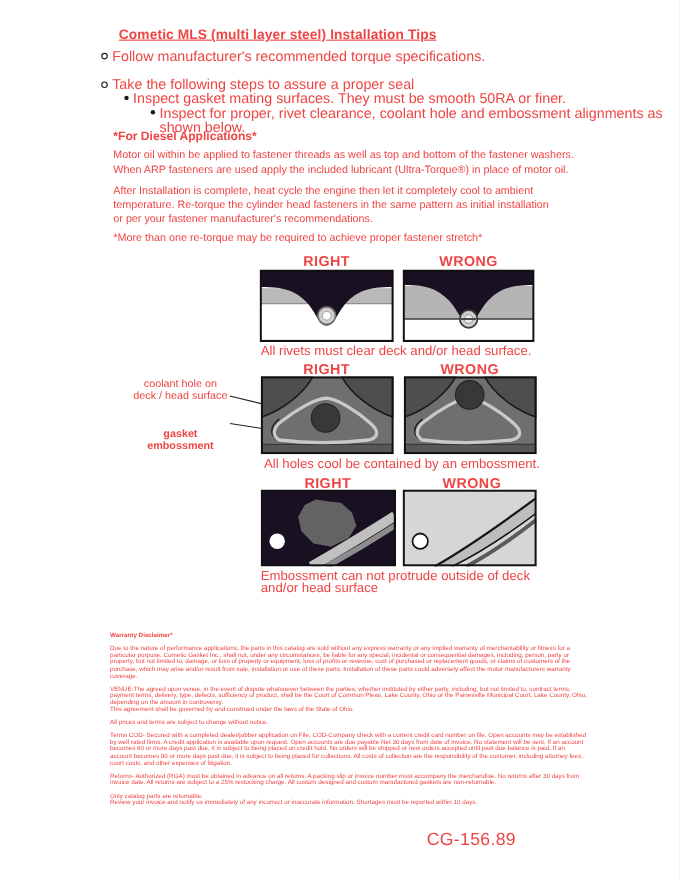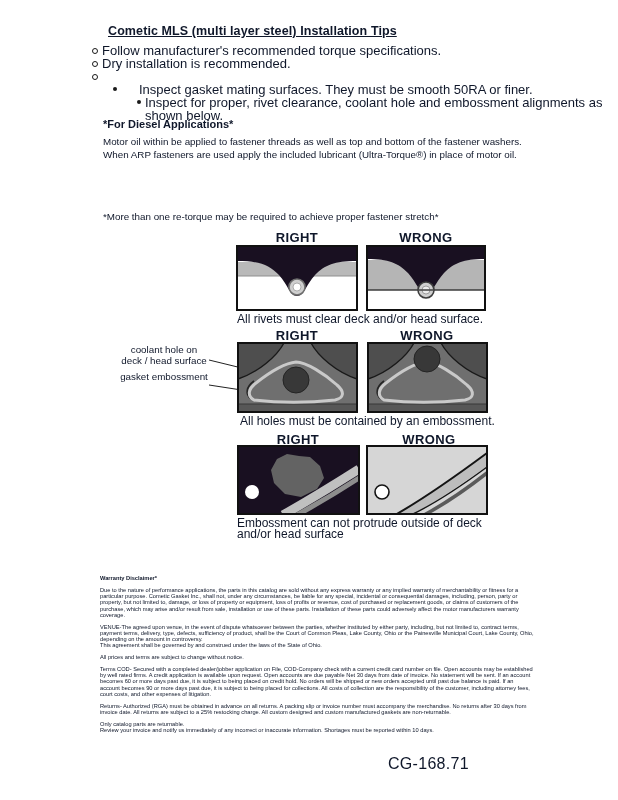--- a/index.html
+++ b/index.html
@@ -1,18 +1,18 @@
 <!DOCTYPE html>
 <html><head>
 <meta charset="utf-8">
 <style>
   html,body{margin:0;padding:0;background:#e8e8e8;}
   .page{
     position:relative;width:618px;height:800px;background:#ffffff;
-    font-family:"Liberation Sans","DejaVu Sans",sans-serif;color:#0f172a;
+    font-family:"Liberation Sans","DejaVu Sans",sans-serif;color:#ef4444;
     overflow:hidden;margin:0 auto;
   }
   .abs{position:absolute;}
   .title{
     font-size:12.5px;font-weight:bold;text-decoration:underline;
     letter-spacing:.1px;white-space:nowrap;
   }
   .body-line{font-size:9.8px;line-height:13px;white-space:pre-line;}
   .bullet-row{display:flex;align-items:flex-start;font-size:13px;line-height:13px;}
   .ring{
@@ -43,39 +43,39 @@
 <body>
 
 <div class="page">
 
   <div class="abs title" style="left:108px;top:24px;">Cometic MLS (multi layer steel) Installation Tips</div>
 
   <div class="abs bullet-row" style="left:92px;top:44px;width:470px;">
     <span class="ring"></span>
     <span>Follow manufacturer's recommended torque specifications.</span>
   </div>
-  <div class="abs bullet-row" style="left:92px;top:57px;width:470px;">
-    <span class="ring"></span>
-    <span>Dry installation is recommended.</span>
-  </div>
   <div class="abs bullet-row" style="left:92px;top:70px;width:470px;">
     <span class="ring"></span>
+    <span>Take the following steps to assure a proper seal</span>
   </div>
-  <div class="abs bullet-row" style="left:113px;top:83px;width:470px;gap:18px;">
+  <div class="abs bullet-row" style="left:113px;top:83px;width:470px;">
     <span class="dot"></span>
     <span>Inspect gasket mating surfaces.  They must be smooth 50RA or finer.</span>
   </div>
   <div class="abs bullet-row" style="left:113px;top:96px;width:490px;margin-left:24px;">
     <span class="dot"></span>
     <span>Inspect for proper, rivet clearance, coolant hole and embossment alignments as shown below.</span>
   </div>
 
   <div class="abs section-head" style="left:103px;top:118px;">*For Diesel Applications*</div>
   <div class="abs body-line" style="left:103px;top:135px;width:440px;">Motor oil within be applied to fastener threads as well as top and bottom of the fastener washers.
 When ARP fasteners are used apply the included lubricant (Ultra-Torque®) in place of motor oil.</div>
+  <div class="abs body-line" style="left:103px;top:167px;width:440px;">After Installation is complete, heat cycle the engine then let it completely cool to ambient
+temperature. Re-torque the cylinder head fasteners in the same pattern as initial installation
+or per your fastener manufacturer's recommendations.</div>
   <div class="abs body-line" style="left:103px;top:210px;width:440px;">*More than one re-torque may be required to achieve proper fastener stretch*</div>
 
   <div class="abs rw-label" style="left:237px;top:230px;">RIGHT</div>
   <div class="abs rw-label" style="left:366px;top:230px;">WRONG</div>
 
   <div class="abs" style="left:236px;top:245px;">
     <svg width="122" height="66" viewBox="0 0 122 66">
       <rect x="1" y="1" width="120" height="64" fill="#ffffff"></rect>
       <rect x="1" y="17" width="120" height="14" fill="#b9b9b9"></rect>
       <line x1="1" y1="31" x2="121" y2="31" stroke="#8f8f8f" stroke-width="1"></line>
@@ -99,21 +99,21 @@
     </svg>
   </div>
 
   <div class="abs caption" style="left:237px;top:314px;width:300px;">All rivets must clear deck and/or head surface.</div>
 
   <div class="abs rw-label" style="left:237px;top:328px;">RIGHT</div>
   <div class="abs rw-label" style="left:367px;top:328px;">WRONG</div>
 
   <div class="abs ann-label" style="left:118px;top:344px;">coolant hole on
 deck / head surface</div>
-  <div class="abs ann-label" style="left:118px;top:371px;">gasket embossment</div>
+  <div class="abs ann-label" style="left:118px;top:389px;font-weight:bold;">gasket embossment</div>
 
   <div class="abs" style="left:207px;top:355px;">
     <svg width="94" height="45" viewBox="0 0 94 45">
       <line x1="2" y1="5" x2="88" y2="26" stroke="#222222" stroke-width="1"></line>
       <line x1="2" y1="30" x2="54" y2="38" stroke="#222222" stroke-width="1"></line>
     </svg>
   </div>
 
   <div class="abs" style="left:237px;top:342px;">
     <svg width="121" height="71" viewBox="0 0 121 71">
@@ -136,21 +136,21 @@
       <path d="M120,1 H74 C81,14 99,30 120,37 Z" fill="#4e4e4e" stroke="#191919" stroke-width="1.4"></path>
       <rect x="1" y="62" width="119" height="8" fill="#575757"></rect>
       <line x1="1" y1="62" x2="120" y2="62" stroke="#383838" stroke-width="1"></line>
       <path d="M14,57 C8,52 9,45 17,39" fill="none" stroke="#252525" stroke-width="1.6"></path>
       <path d="M17,58 C10,54 11,47 19,41 C33,30 49,21 59,20 C69,20 88,32 100,43 C108,50 107,56 98,58 C71,61 42,61 17,58 Z" fill="none" stroke="#c9c9c9" stroke-width="3" stroke-linejoin="round"></path>
       <circle cx="60" cy="17" r="13" fill="#383838" stroke="#242424" stroke-width="1"></circle>
       <rect x="1" y="1" width="119" height="69" fill="none" stroke="#111111" stroke-width="2"></rect>
     </svg>
   </div>
 
-  <div class="abs caption" style="left:240px;top:416px;width:300px;">All holes must be contained by an embossment.</div>
+  <div class="abs caption" style="left:240px;top:416px;width:300px;">All holes cool be contained by an embossment.</div>
 
   <div class="abs rw-label" style="left:238px;top:432px;">RIGHT</div>
   <div class="abs rw-label" style="left:369px;top:432px;">WRONG</div>
 
   <div class="abs" style="left:237px;top:445px;">
     <svg width="123" height="70" viewBox="0 0 123 70">
       <rect x="1" y="1" width="121" height="68" fill="#191021"></rect>
       <path d="M40,14 L50,9 L62,11 L73,12 L83,21 L87,33 L80,44 L64,52 L48,49 L37,38 L34,25 Z" fill="#636363"></path>
       <path d="M122,24 C100,38 74,54 46,70" stroke="#c0c0c0" stroke-width="9" fill="none"></path>
       <path d="M122,33 C102,46 82,58 60,70" stroke="#8d8d8d" stroke-width="5" fill="none"></path>
@@ -179,15 +179,15 @@
     <p>Due to the nature of performance applications, the parts in this catalog are sold without any express warranty or any implied warranty of merchantability or fitness for a particular purpose.  Cometic Gasket Inc., shall not, under any circumstances, be liable for any special, incidental or consequential damages, including, person, party or property, but not limited to, damage, or loss of property or equipment, loss of profits or revenue, cost of purchased or replacement goods, or claims of customers of the purchase, which may arise and/or result from sale, installation or use of these parts.  Installation of these parts could adversely affect the motor manufacturers warranty coverage.</p>
     <p>VENUE-The agreed upon venue, in the event of dispute whatsoever between the parties, whether instituted by either party, including, but not limited to, contract terms, payment terms, delivery, type, defects, sufficiency of product, shall be the Court of Common Pleas, Lake County, Ohio or the Painesville Municipal Court, Lake County, Ohio, depending on the amount in controversy.
 This agreement shall be governed by and construed under the laws of the State of Ohio.</p>
     <p>All prices and terms are subject to change without notice.</p>
     <p>Terms COD- Secured with a completed dealer/jobber application on File, COD-Company check with a current credit card number on file.  Open accounts may be established by well rated firms.  A credit application is available upon request.  Open accounts are due payable Net 30 days from date of invoice.  No statement will be sent.  If an account becomes 60 or more days past due, it is subject to being placed on credit hold.  No orders will be shipped or new orders accepted until past due balance is paid.  If an account becomes 90 or more days past due, it is subject to being placed for collections.  All costs of collection are the responsibility of the customer, including attorney fees, court costs, and other expenses of litigation.</p>
     <p>Returns- Authorized (RGA) must be obtained in advance on all returns.  A packing slip or invoice number must accompany the merchandise.  No returns after 30 days from invoice date.  All returns are subject to a 25% restocking charge.  All custom designed and custom manufactured gaskets are non-returnable.</p>
     <p>Only catalog parts are returnable.
 Review your invoice and notify us immediately of any incorrect or inaccurate information.  Shortages must be reported within 10 days.</p>
   </div>
 
-  <div class="abs footer-code" style="left:388px;top:755px;">CG-168.71</div>
+  <div class="abs footer-code" style="left:388px;top:755px;">CG-156.89</div>
 
 </div>
 
 </body></html>

